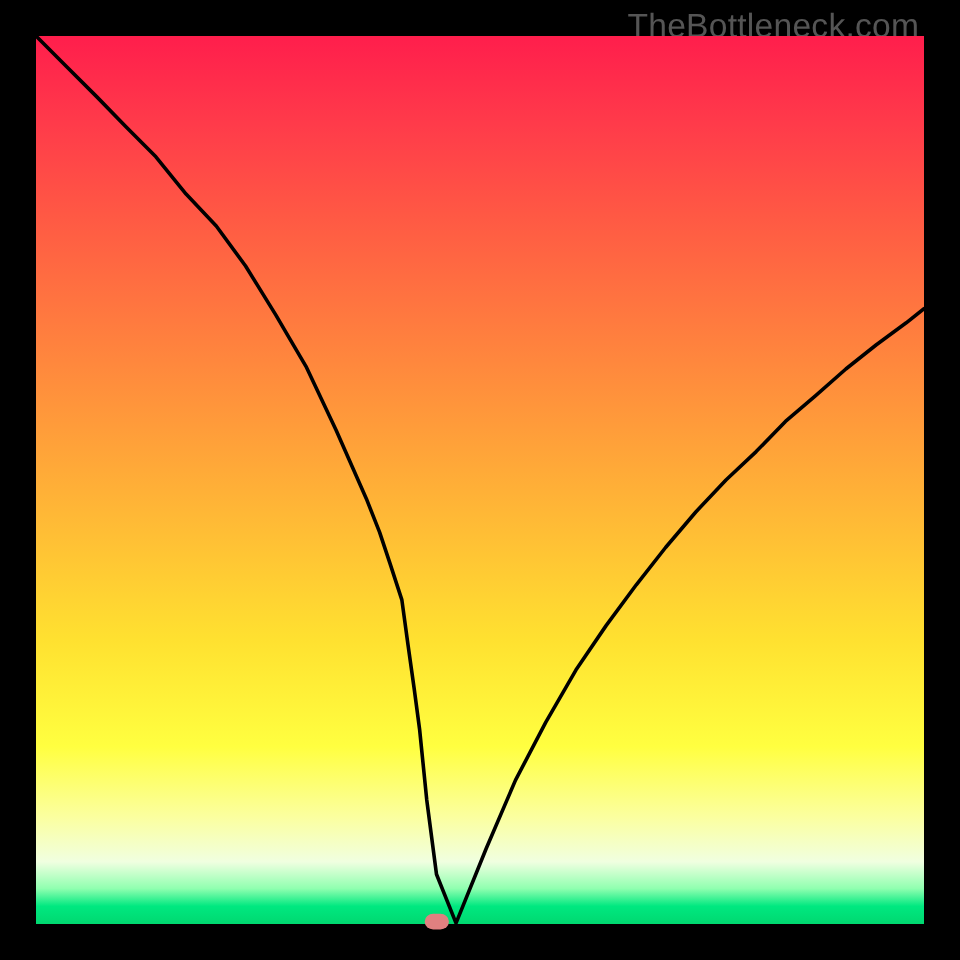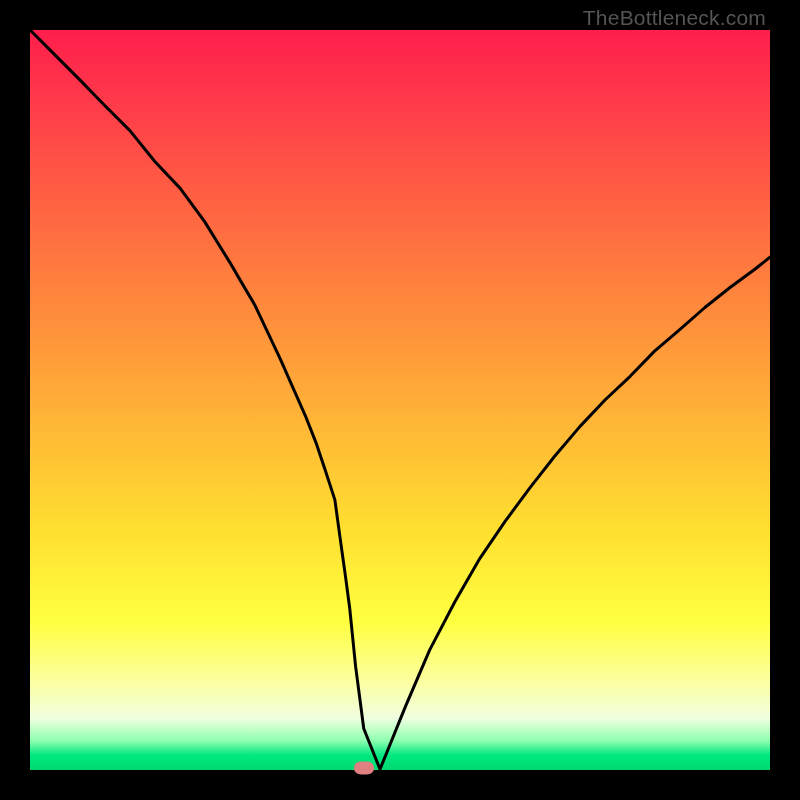--- a/index.html
+++ b/index.html
@@ -53,21 +53,21 @@
     height: 13px;
     border-radius: 7px / 6px;
     background: #e08080;
     transform: translate(-50%, -50%);
   }
   .watermark {
     position: absolute;
     top: 6px;
     right: 34px;
     color: #555;
-    font-size: 21px;
+    font-size: 28px;
     font-weight: 500;
     letter-spacing: 0.2px;
     text-align: right;
   }
 </style>
 </head>
 <body>
 
 <div class="frame">
   <div class="watermark">TheBottleneck.com</div>

